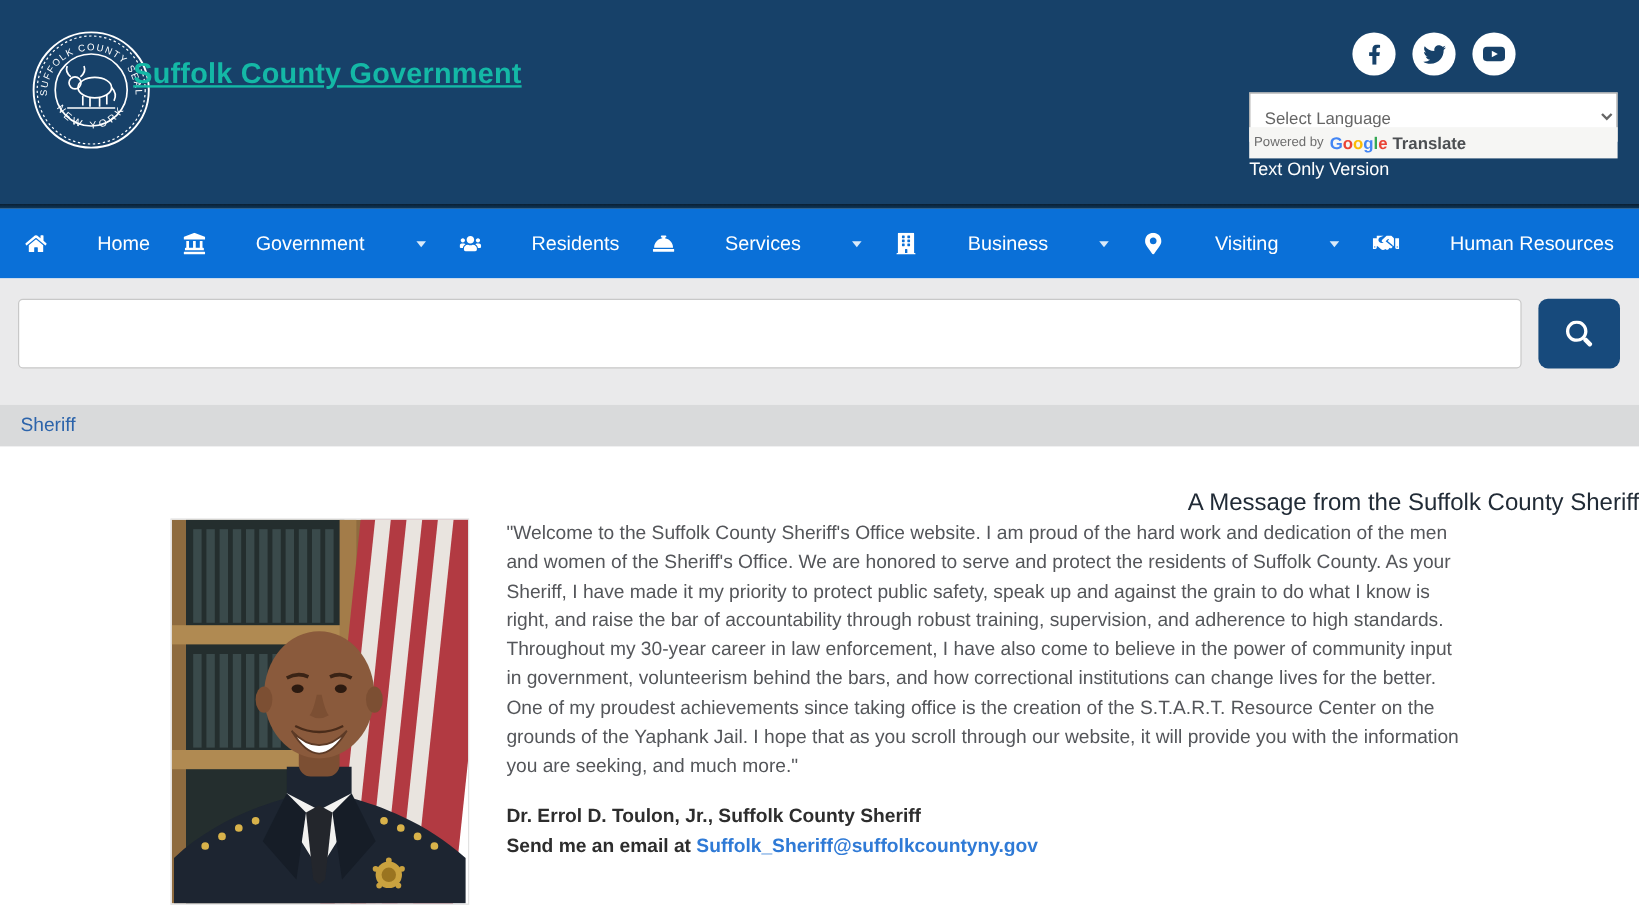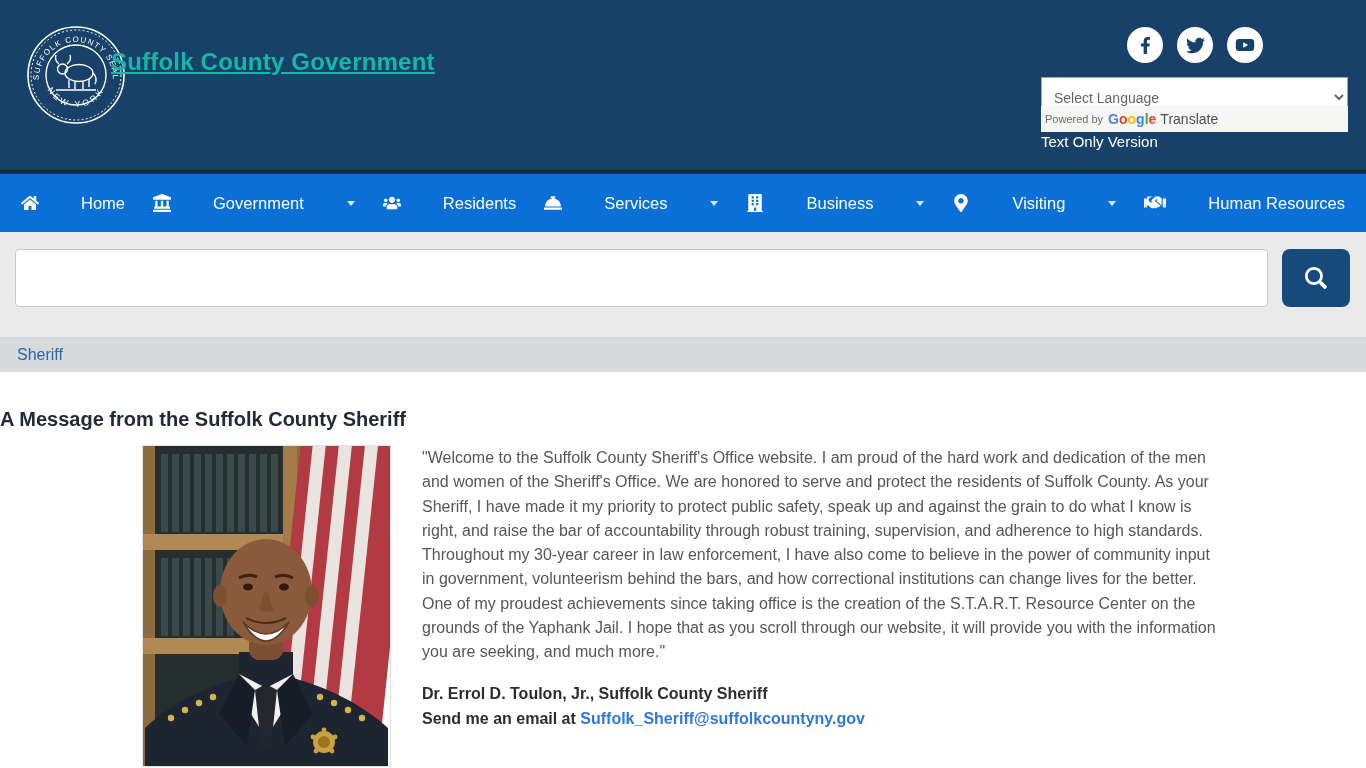--- a/index.html
+++ b/index.html
@@ -19,21 +19,21 @@
     display:flex; align-items:center; justify-content:center; cursor:pointer; }
   .social-btn svg { display:block; }
   .lang-select { position:absolute; left:1041px; top:77px; width:307px; height:41px;
     font-size:14px; color:#666; border:1px solid #a6a6a6; background:#fff; padding:0 8px;
     border-radius:0; }
   .powered { position:absolute; left:1041px; top:106px; width:307px; height:26px;
     background:#f6f6f4; display:flex; align-items:center; padding-left:4px; font-size:11px; color:#6d6d6d; }
   .powered .gword { font-size:14px; font-weight:bold; margin:0 4px 0 5px; letter-spacing:0; }
   .powered .gword span { font-weight:bold; }
   .g-blue { color:#4285F4; } .g-red { color:#EA4335; } .g-yellow { color:#FBBC05; } .g-green { color:#34A853; }
-  .powered .translate { font-size:14px; font-weight:normal; color:#4c4f52; }
+  .powered .translate { font-size:14px; font-weight:bold; color:#4c4f52; }
   .text-only { position:absolute; left:1041px; top:133px; color:#ffffff; font-size:15px;
     text-decoration:none; cursor:pointer; }
   
   .nav-divider { height:4px; background:linear-gradient(#0c1f31,#0b3a62); }
   .nav { height:58px; background:#0a70d8; display:flex; align-items:center; justify-content:center; }
   .nav-item { display:flex; align-items:center; color:#ffffff; font-size:16.5px;
     padding:0 14px; cursor:pointer; text-decoration:none; white-space:nowrap;gap:35px; }
   .nav-item svg { width:18px; height:18px; margin-right:7px; fill:#ffffff; flex:none; }
   .caret { width:0; height:0; border-left:4.5px solid transparent; border-right:4.5px solid transparent;
     border-top:5px solid rgba(255,255,255,.85); margin-left:8px; }
@@ -43,21 +43,21 @@
     background:#fff; border:1px solid #c8c8c8; border-radius:4px; font-size:18px; padding:0 14px;
     outline:none; color:#333; }
   .search-button { position:absolute; left:1282px; top:17px; width:68px; height:58px;
     background:#174a7c; border:none; border-radius:8px; cursor:pointer;
     display:flex; align-items:center; justify-content:center; }
   
   .breadcrumb { height:35px; background:#d9dadb; display:flex; align-items:center; padding-left:17px; }
   .breadcrumb a { color:#2c64ab; font-size:16px; text-decoration:none; cursor:pointer; }
   
   .content { padding-top:36px; }
-  .page-heading { text-align:left; font-size:20px; font-weight:bold; color:#212b36; margin-bottom:15px; }
+  .page-heading { text-align:right; font-size:20px; font-weight:normal; color:#212b36; margin-bottom:2px; }
   .row { display:flex; margin-left:143px; }
   .photo { width:247px; height:320px; flex:none; display:block; outline:1px solid #e2e2e2; }
   .texts { width:801px; margin-left:32px; }
   .message { font-size:16px; line-height:24.3px; color:#54565a; margin-bottom:17px; }
   .sig-name { font-size:16px; font-weight:bold; color:#2d2d2d; margin-bottom:7px;margin-top:20px; }
   .email-line { font-size:16px; font-weight:bold; color:#2d2d2d; }
   .email-link { color:#2f7ad6; text-decoration:none; font-weight:bold; cursor:pointer; }
 </style>
 </head>
 <body>

